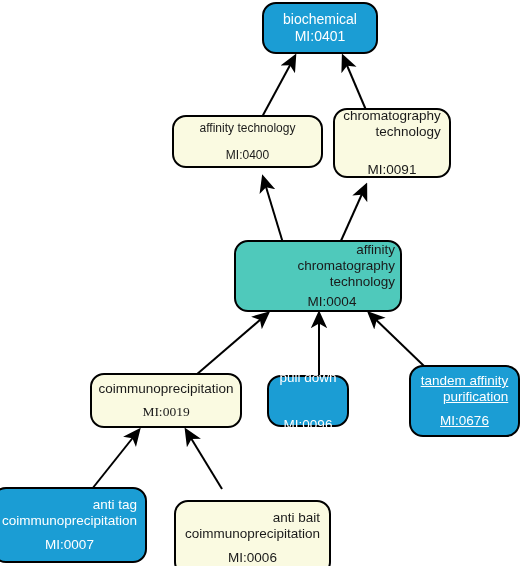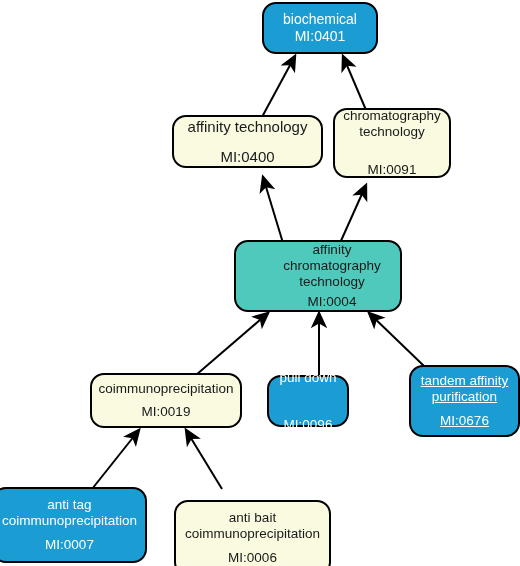--- a/index.html
+++ b/index.html
@@ -35,20 +35,21 @@
     flex-direction: column;
     align-items: center;
     justify-content: center;
     text-align: center;
     line-height: 1.18;
   }
   .node .label {
     display: block;
     white-space: pre-line;
     padding: 0 5px;
+    text-align: right;
   }
   .node .acc {
     display: block;
     padding: 0 5px;
   }
   .fill-blue {
     background: #1b9dd4;
     color: #ffffff;
   }
   .fill-teal {
@@ -90,40 +91,40 @@
     <line x1="92" y1="489" x2="139" y2="430" stroke="#000000" stroke-width="2" marker-end="url(#arrowhead)"></line>
 
     <line x1="222" y1="489" x2="186" y2="430" stroke="#000000" stroke-width="2" marker-end="url(#arrowhead)"></line>
   </svg>
 
   <div class="node fill-blue" style="left:262px; top:2px; width:116px; height:52px; font-size:14px;">
     <span class="label">biochemical</span>
     <span class="acc" style="">MI:0401</span>
   </div>
 
-  <div class="node fill-cream" style="left:172px; top:115px; width:151px; height:53px; font-size:15px;">
+  <div class="node fill-cream" style="left:172px; top:115px; width:151px; height:53px; font-size:12px;">
     <span class="label">affinity technology</span>
     <span class="acc" style="margin-top:12px;">MI:0400</span>
   </div>
 
   <div class="node fill-cream" style="left:333px; top:108px; width:118px; height:70px; font-size:13.5px;gap:16px;">
     <span class="label">chromatography
 technology</span>
     <span class="acc" style="margin-top:7px;">MI:0091</span>
   </div>
 
   <div class="node fill-teal" style="left:234px; top:240px; width:168px; height:72px; font-size:13.5px;">
     <span class="label">affinity chromatography
 technology</span>
     <span class="acc" style="margin-top:4px;">MI:0004</span>
   </div>
 
   <div class="node fill-cream" style="left:90px; top:373px; width:152px; height:55px; font-size:13.5px;">
     <span class="label">coimmunoprecipitation</span>
-    <span class="acc" style="margin-top:7px;">MI:0019</span>
+    <span class="acc" style="margin-top:7px;font-family:Liberation Serif, serif;">MI:0019</span>
   </div>
 
   <div class="node fill-blue" style="left:267px; top:375px; width:82px; height:52px; font-size:13.5px;gap:24px;">
     <span class="label">pull down</span>
     <span class="acc" style="margin-top:7px;">MI:0096</span>
   </div>
 
   <div class="node fill-blue" style="left:409px; top:365px; width:111px; height:72px; font-size:13.5px;text-decoration:underline;">
     <span class="label">tandem affinity
 purification</span>

